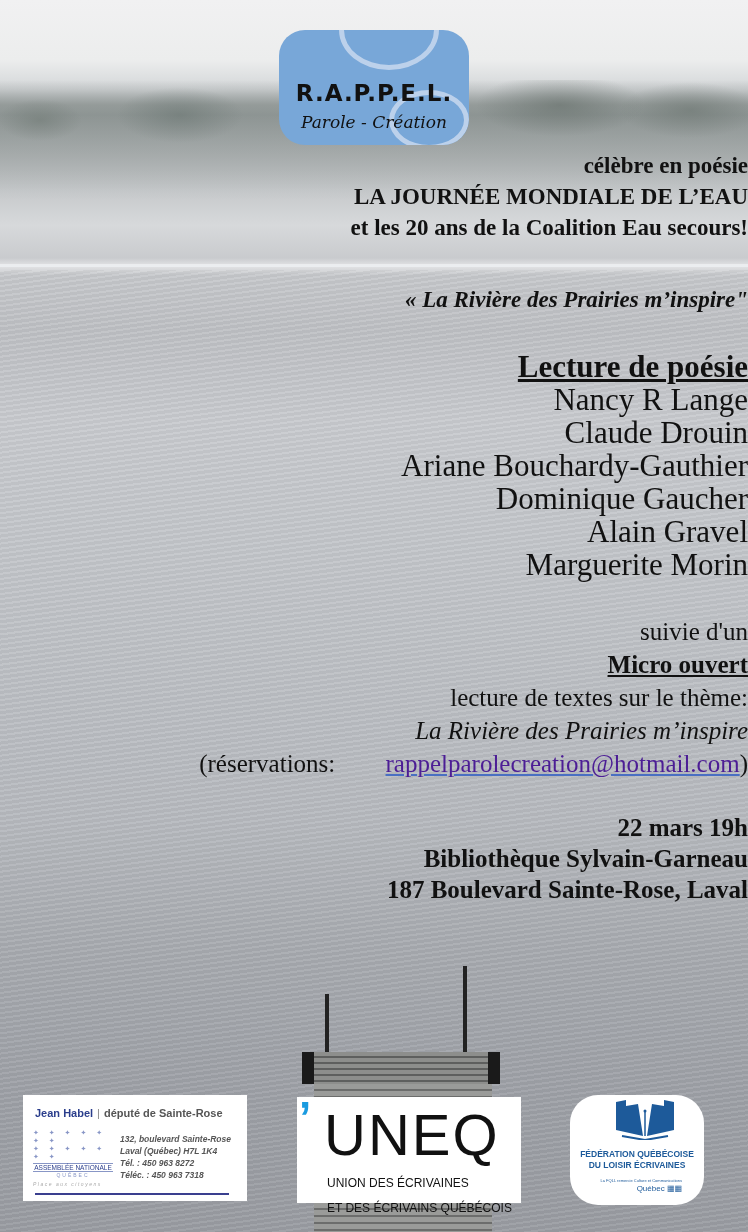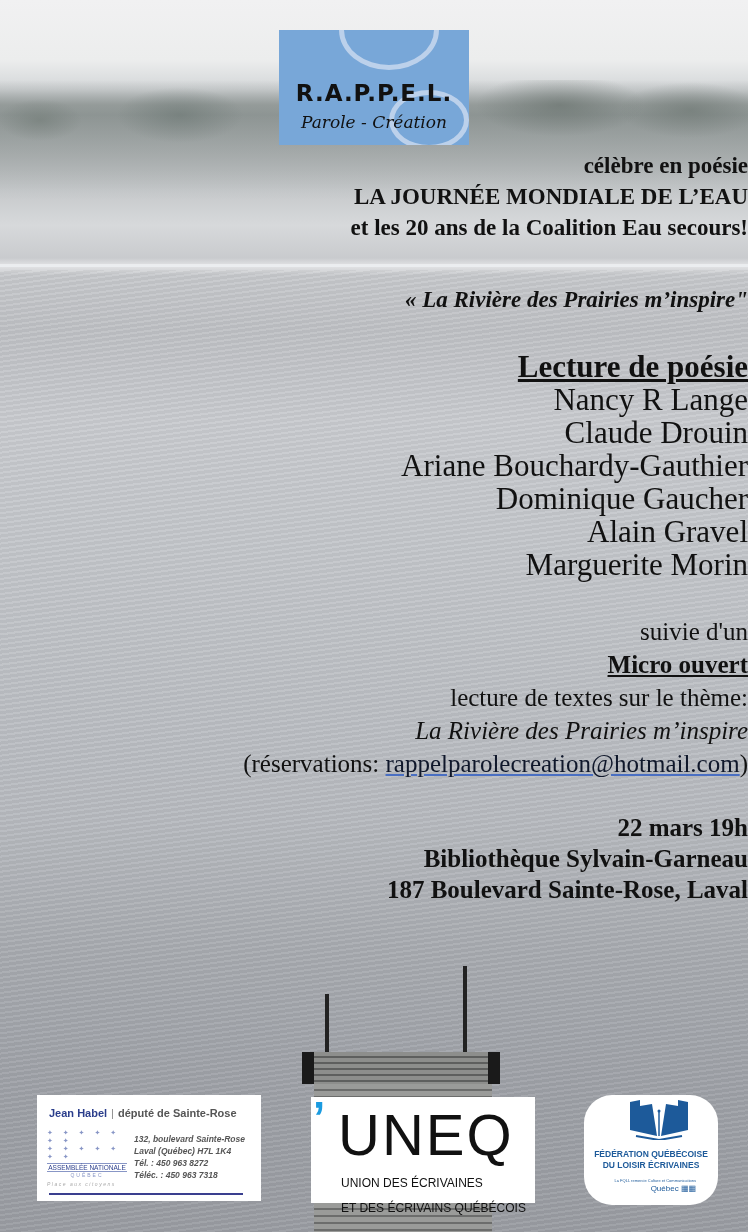--- a/index.html
+++ b/index.html
@@ -27,21 +27,21 @@
         linear-gradient(180deg, rgba(110,118,114,0.0) 0px, rgba(110,118,114,0.45) 25px, rgba(150,156,156,0.35) 70px, rgba(200,203,205,0.0) 120px);
     }
     .ripples {
       position: absolute; left: 0; top: 270px; width: 748px; height: 962px;
       background: repeating-linear-gradient(172deg, rgba(255,255,255,0.06) 0 2px, rgba(0,0,0,0.035) 2px 5px);
     }
     .horizon { position: absolute; left: 0; top: 264px; width: 748px; height: 3px; background: #eef0f2; opacity: .8; }
 
     .logo {
       position: absolute; left: 279px; top: 30px; width: 190px; height: 115px;
-      background: #78a7d8; overflow: hidden;
+      background: #78a7d8; overflow: hidden; border-radius: 26px;
     }
     .logo .swirl {
       position: absolute; border: 5px solid #c8d8ee; border-radius: 50%; opacity: .85;
     }
     .logo .title {
       position: absolute; left: 0; right: 0; top: 50px; text-align: center;
       font-family: "DejaVu Sans", sans-serif; font-weight: bold; font-size: 23px;
       letter-spacing: 1px; color: #111;
     }
     .logo .subtitle {
@@ -52,35 +52,35 @@
     .center { position: absolute; left: 0; width: 748px; text-align: right; color: #111; }
     .b { font-weight: bold; }
     .i { font-style: italic; }
     .u { text-decoration: underline; }
     .line { display: block; white-space: nowrap; }
 
     .head { top: 150px; font-size: 23px; line-height: 31px; }
     .quote { top: 285px; font-size: 23px; line-height: 30px; }
     .readers { top: 350px; font-size: 31px; line-height: 33px; }
     .micro { top: 615px; font-size: 25px; line-height: 33px; }
-    .email { color: #0f172a; text-decoration: underline; text-decoration-color: #4a6fc2; }
+    .email { color: #4c1d95; text-decoration: underline; text-decoration-color: #4a6fc2; margin-left: 44px; }
     .event { top: 812px; font-size: 25px; line-height: 31px; }
 
     .dock {
       position: absolute; left: 302px; top: 1052px; width: 198px; height: 32px;
       background: repeating-linear-gradient(180deg, #8d8e8c 0 4px, #5e5f5e 4px 6px);
       border-left: 12px solid #1a1a1a; border-right: 12px solid #1a1a1a; box-sizing: border-box;
     }
     .dock-walk {
       position: absolute; left: 314px; top: 1084px; width: 178px; height: 148px;
       background: repeating-linear-gradient(180deg, #9a9b99 0 5px, #6c6d6c 5px 7px);
     }
     .post { position: absolute; width: 4px; background: #222; }
 
-    .card { position: absolute; background: #fff; margin-left: 14px; }
+    .card { position: absolute; background: #fff; }
     .habel { left: 23px; top: 1095px; width: 224px; height: 106px; font-family: "Liberation Sans", sans-serif; }
     .habel .name { position: absolute; left: 12px; top: 12px; font-size: 11px; color: #2b3e8c; font-weight: bold; white-space: nowrap; }
     .habel .name .sep { color: #888; font-weight: normal; margin: 0 4px; }
     .habel .name .role { color: #555; font-weight: bold; }
     .habel .an { position: absolute; left: 10px; top: 34px; width: 80px; }
     .habel .dots { font-size: 7px; color: #8896c6; letter-spacing: 4px; line-height: 8px; }
     .habel .an-name { font-size: 6.5px; color: #2b3e8c; border-top: 1px solid #8896c6; border-bottom: 1px solid #8896c6; margin-top: 2px; text-align: center; white-space: nowrap; }
     .habel .an-sub { font-size: 5px; color: #8896c6; text-align: center; letter-spacing: 2px; }
     .habel .an-slogan { font-size: 5px; color: #aaa; font-style: italic; letter-spacing: 1.5px; margin-top: 3px; white-space: nowrap; }
     .habel .addr { position: absolute; left: 97px; top: 38px; font-size: 8.5px; line-height: 12px; color: #555; font-weight: bold; white-space: nowrap; font-style: italic; }

